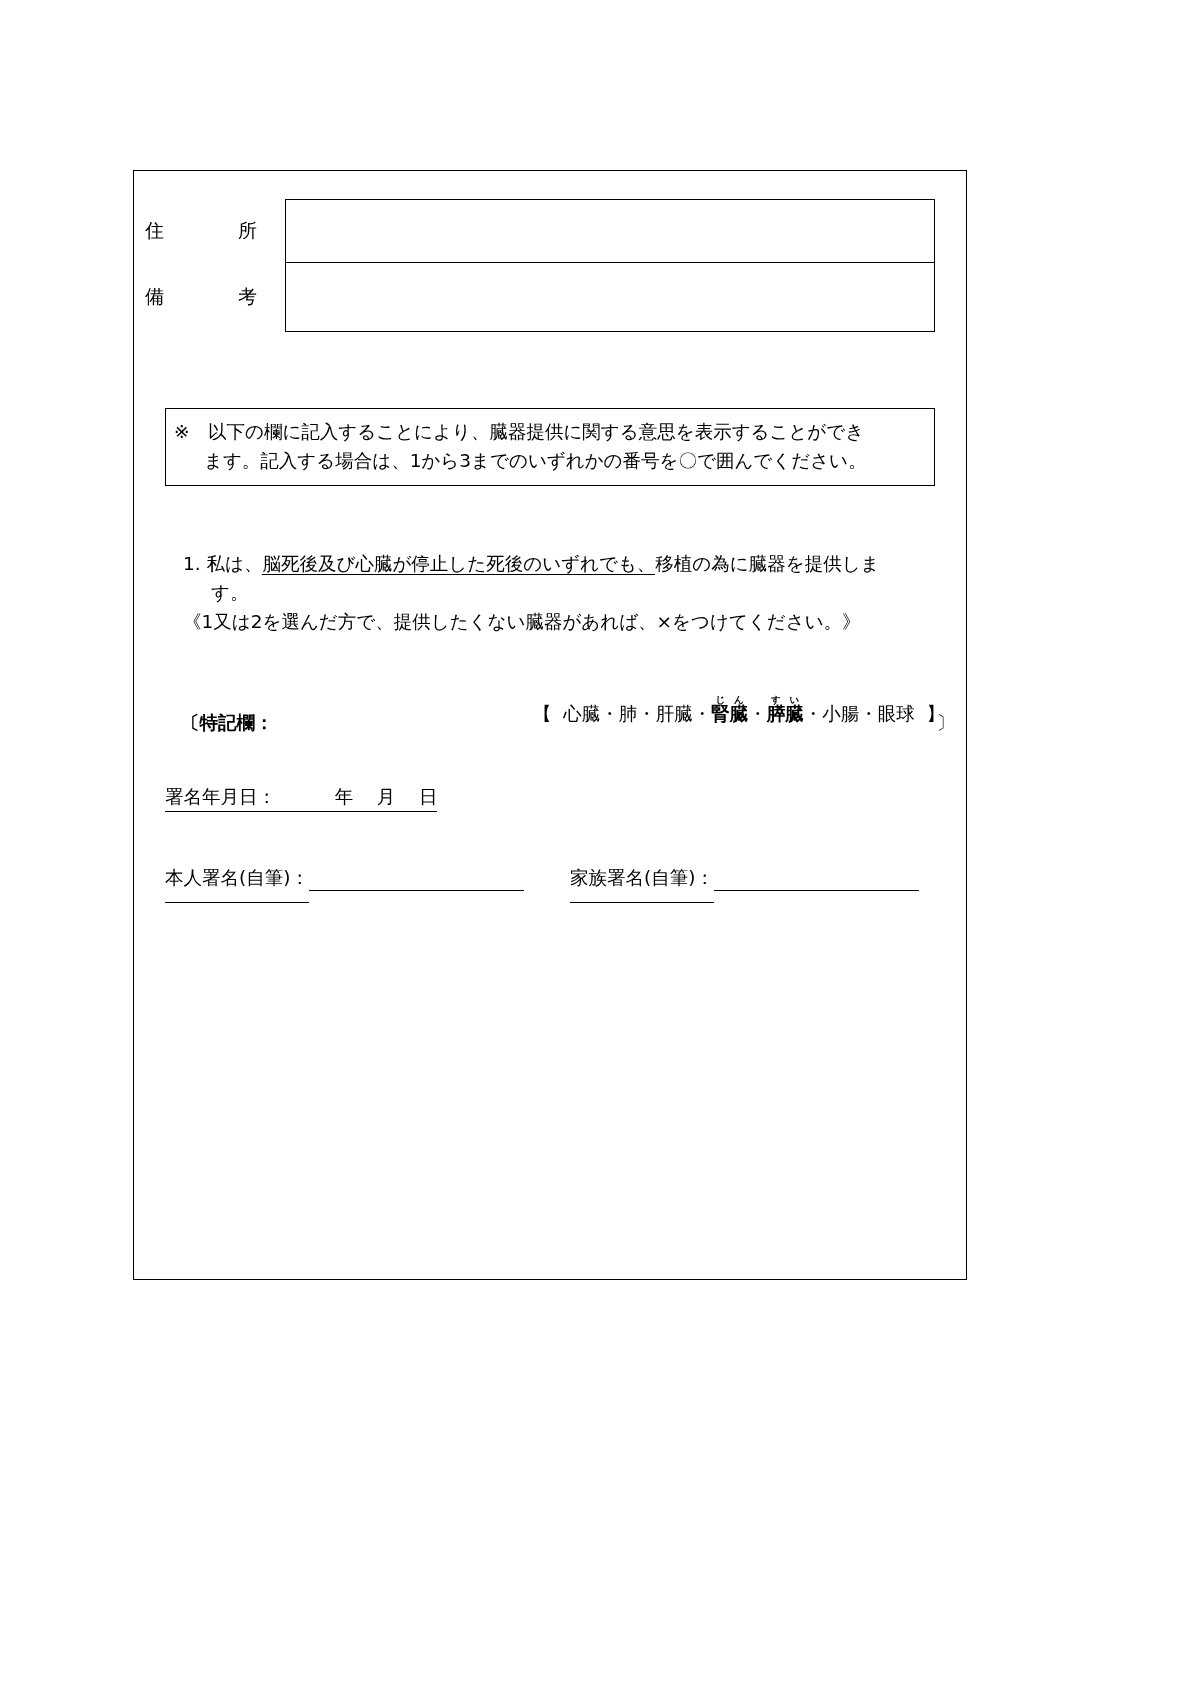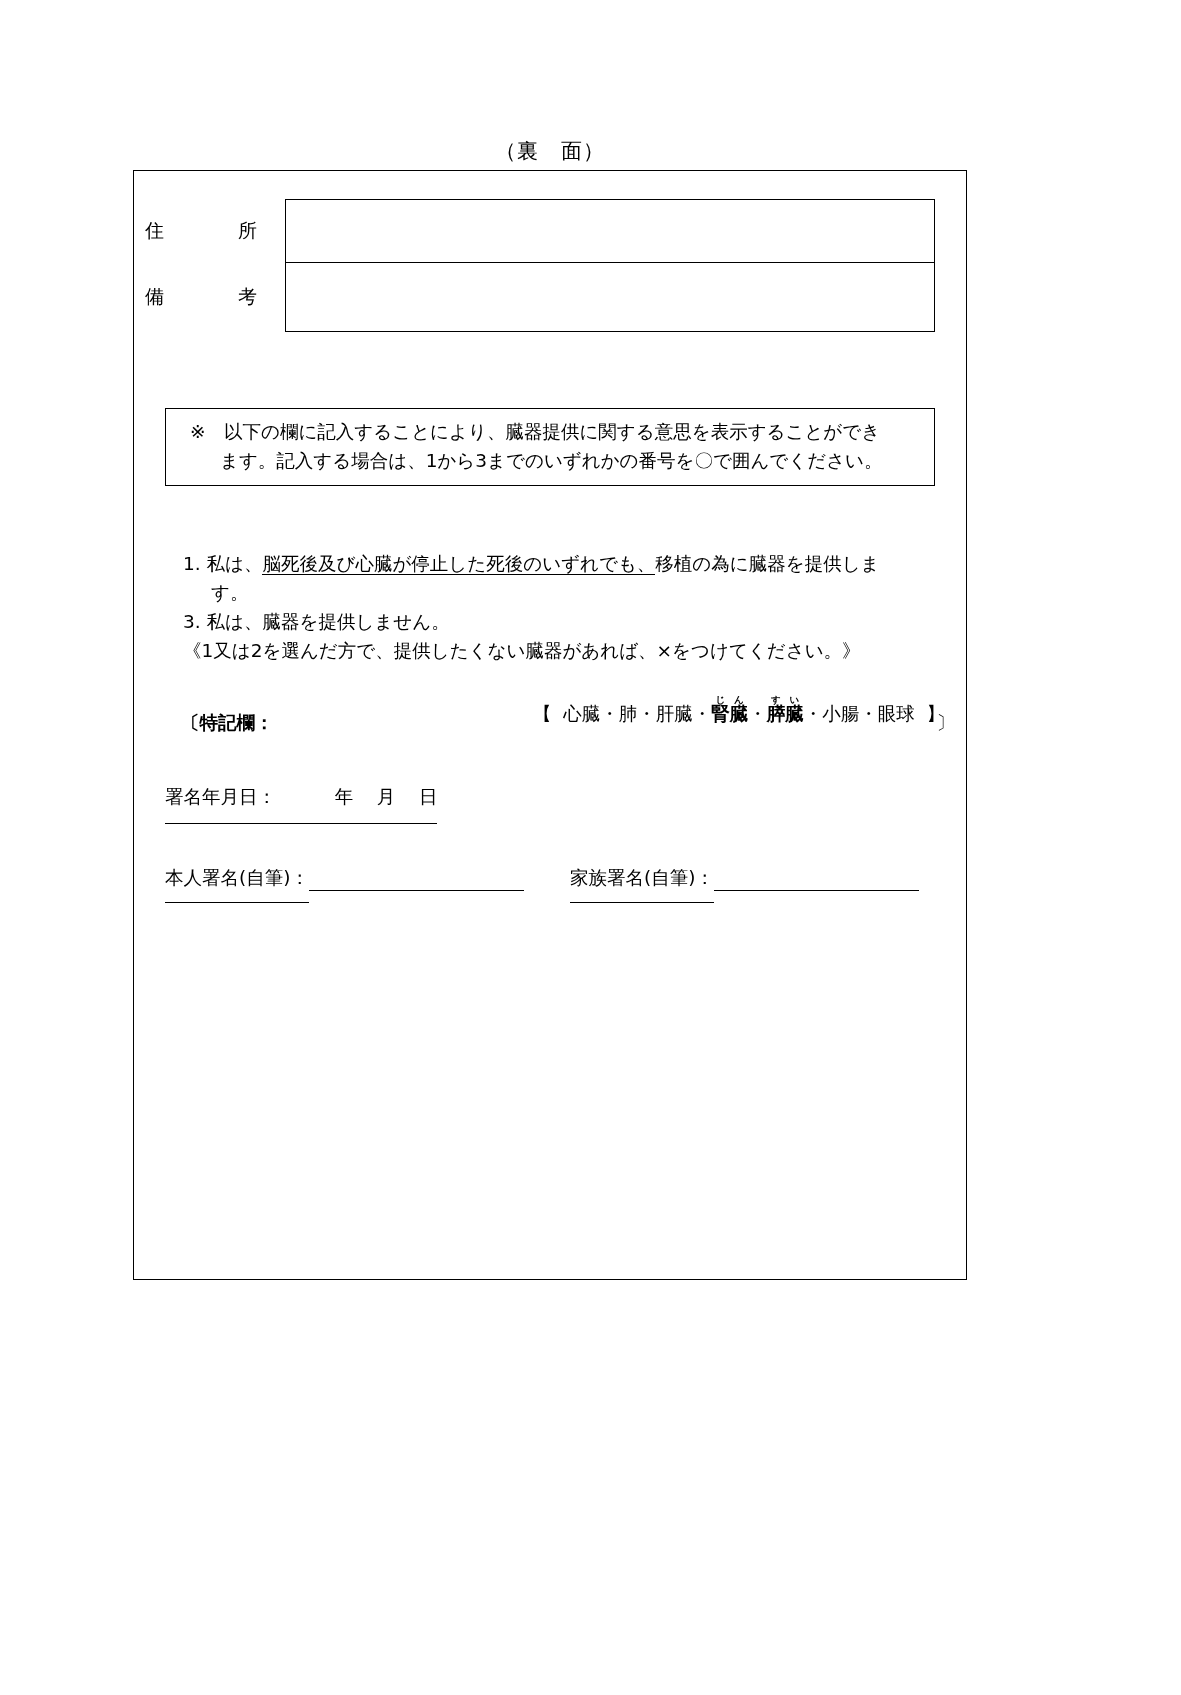--- a/index.html
+++ b/index.html
@@ -52,21 +52,21 @@
     height:62px;
   }
   .val-cell.tall{height:68px;}
 
   
   .notice-box{
     position:absolute;left:165px;top:408px;
     width:770px;height:78px;
     border:1px solid #000;
     box-sizing:border-box;
-    padding:8px 12px 0 24px;
+    padding:8px 12px 0 8px;
     font-size:18.5px;
     line-height:29px;
   }
   .notice-line2{padding-left:30px;}
 
   
   .items{
     position:absolute;left:183px;top:549px;
     width:790px;
     font-size:18.5px;
@@ -96,21 +96,21 @@
     font-size:18.5px;
   }
   .special-left{position:absolute;left:16px;top:0;font-weight:bold;}
   .special-right{position:absolute;right:0;top:0;}
 
   
   .date-line{
     position:absolute;left:165px;top:784px;
     font-size:18.5px;
     border-bottom:1px solid #000;
-    padding-bottom:14px;
+    padding-bottom:2px;
     white-space:pre;
   }
 
   
   .sig-row{
     position:absolute;left:165px;top:865px;
     width:790px;
     font-size:18.5px;
   }
   .sig-block{position:absolute;top:0;white-space:pre;}
@@ -119,21 +119,20 @@
   .sig-label{border-bottom:1px solid #000;padding-bottom:12px;display:inline-block;}
   .sig-rule{display:inline-block;border-bottom:1px solid #000;padding-bottom:2px;}
   .w-self{width:215px;}
   .w-family{width:205px;}
 </style>
 </head>
 <body>
 
 <div class="page">
 
-  <div class="doc-title">（裏　面）</div>
 
   <div class="outer-frame"></div>
 
   <table class="info-table">
     <tbody>
         <tr>
       <td class="lbl-cell">
         <span class="lbl-inner">
           <span>住</span>
           <span>所</span>
@@ -160,24 +159,20 @@
 
   <div class="items">
 
     <div class="item">
       <span>1.</span>
       <span>私は、</span><span class="u">脳死後及び心臓が停止した死後のいずれでも、</span><span>移植の為に臓器を提供しま</span>
     </div>
     <div class="item item-cont">す。</div>
 
 
-    <div class="item">
-      <span>3.</span>
-      <span>私は、臓器を提供しません。</span>
-    </div>
 
     <div class="note-line">《1又は2を選んだ方で、提供したくない臓器があれば、×をつけてください。》</div>
   </div>
 
   <div class="organ-line">
     <span>【</span>&nbsp;&nbsp;<span>心臓</span><span>・</span><span>肺</span><span>・</span><span>肝臓</span><span>・</span><ruby><span>腎臓</span><rt>じん</rt></ruby><span>・</span><ruby><span>膵臓</span><rt>すい</rt></ruby><span>・</span><span>小腸</span><span>・</span><span>眼球</span>&nbsp;&nbsp;<span>】</span>
   </div>
 
   <div class="special-row">
     <span class="special-left">〔特記欄：</span>

